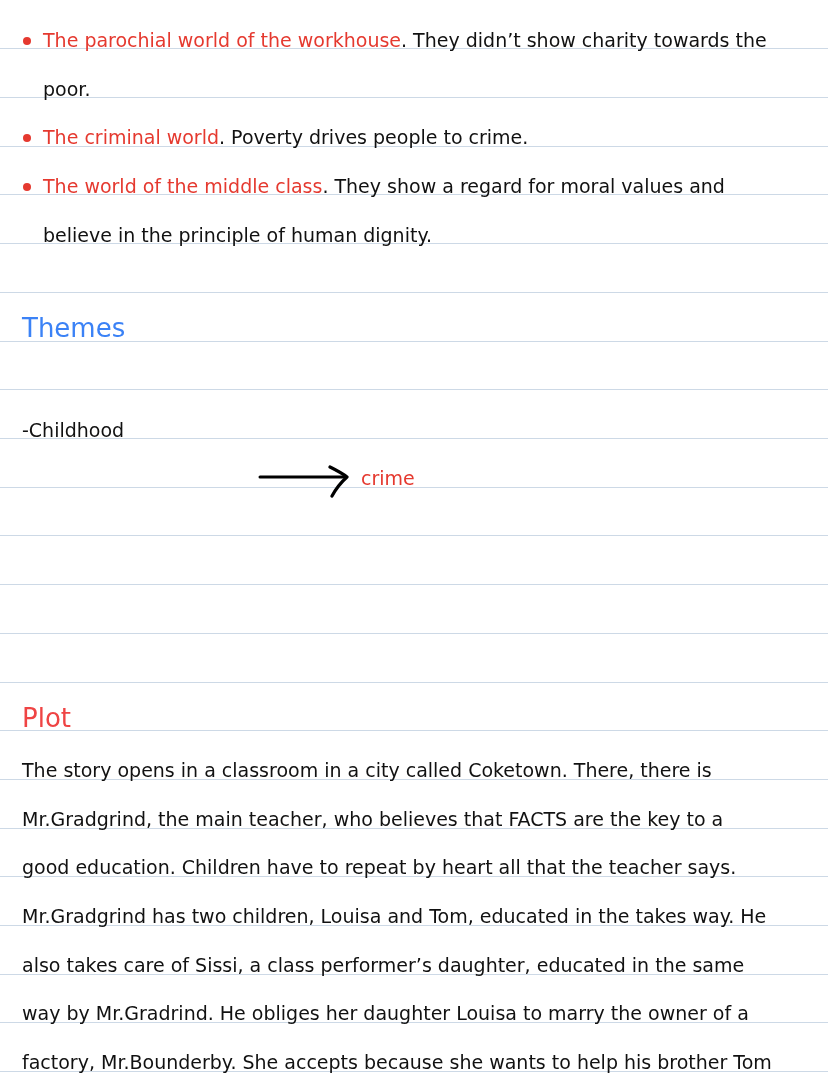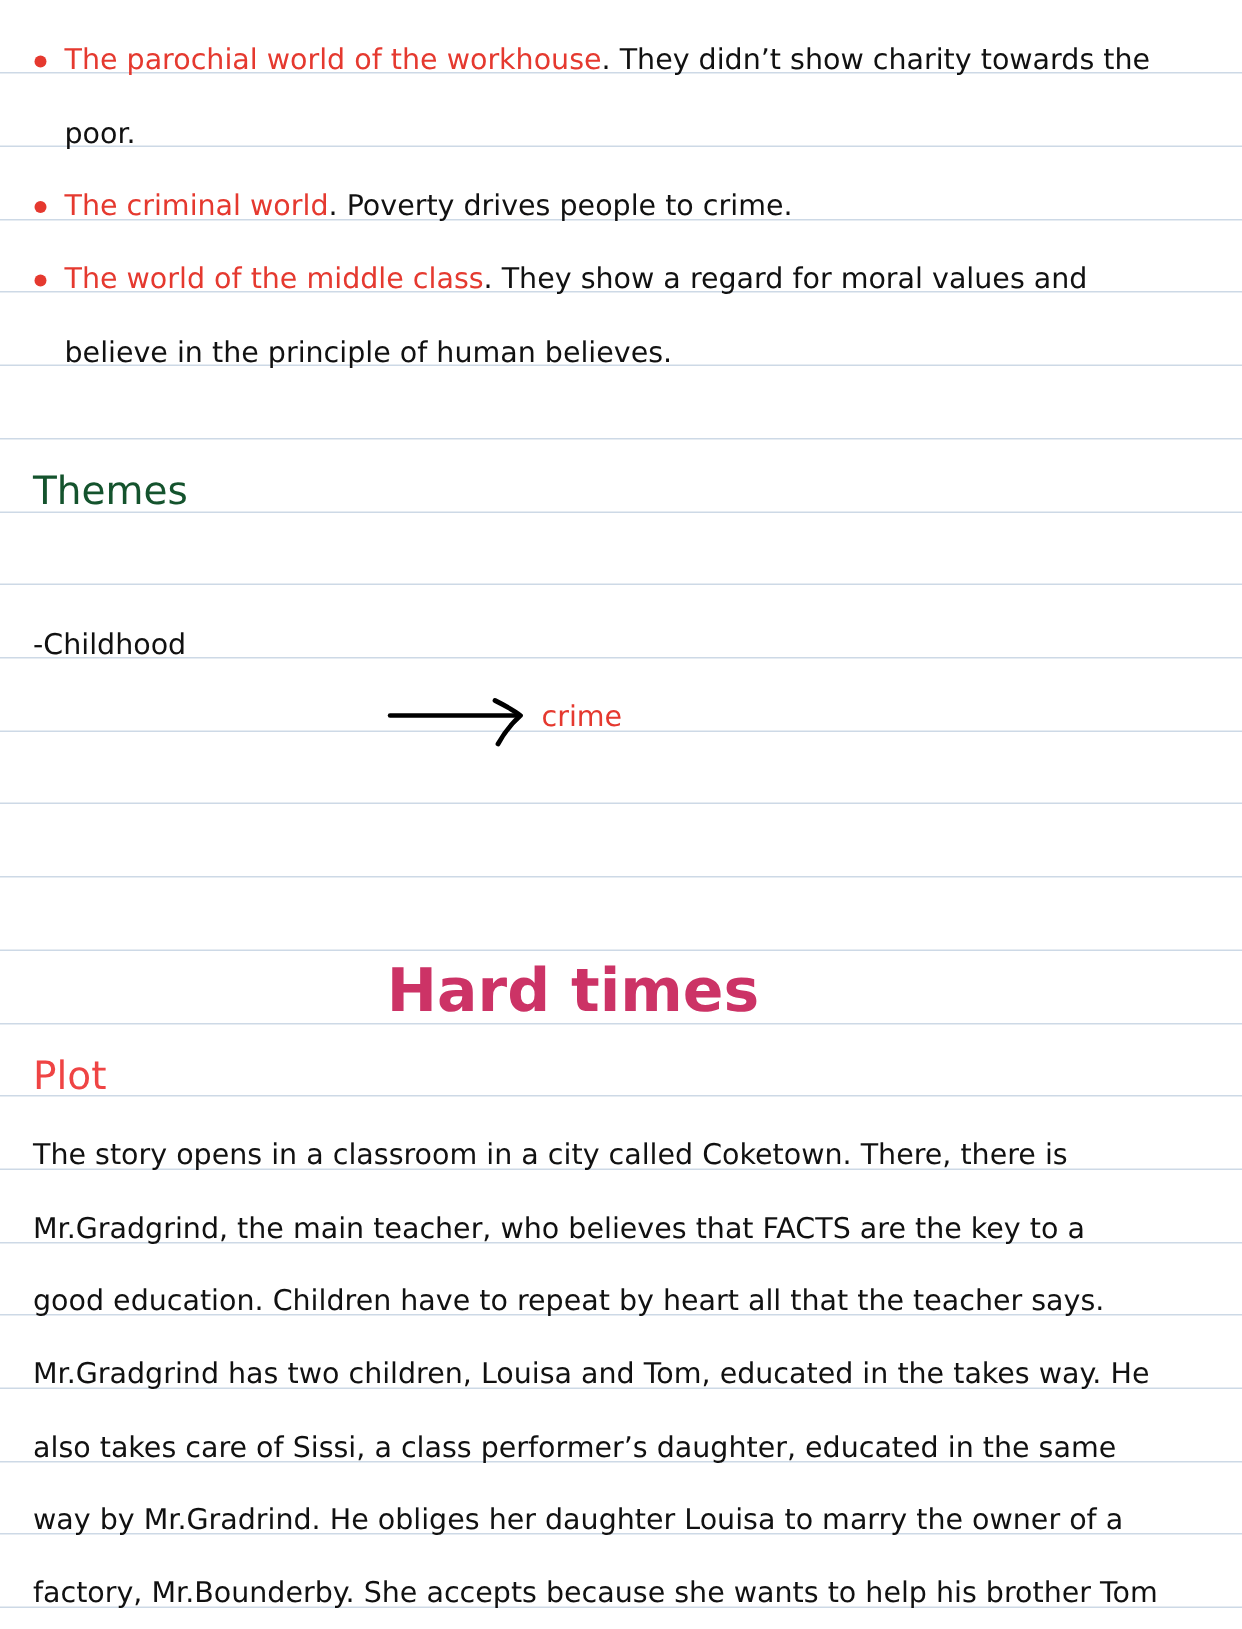--- a/index.html
+++ b/index.html
@@ -45,21 +45,21 @@
       left: 23px;
       width: 8px;
       height: 8px;
       border-radius: 50%;
       background: #e5392f;
     }
     .heading-themes {
       position: absolute;
       left: 22px;
       font-size: 26px;
-      color: #14532d;
+      color: #3b82f6;
       line-height: 30px;
     }
     .heading-plot {
       position: absolute;
       left: 22px;
       font-size: 26px;
       color: #ef4444;
       line-height: 30px;
     }
     .title-hard {
@@ -122,34 +122,33 @@
     <div class="bullet" style="top:134px"></div>
     <div class="line indent" style="top:126px">
       <span class="red">The criminal world</span><span>. Poverty drives people to crime.</span>
     </div>
 
     <div class="bullet" style="top:183px"></div>
     <div class="line indent" style="top:175px">
       <span class="red">The world of the middle class</span><span>. They show a regard for moral values and</span>
     </div>
     <div class="line indent" style="top:224px">
-      <span>believe in the principle of human believes.</span>
+      <span>believe in the principle of human dignity.</span>
     </div>
   </div>
 
   <div class="heading-themes" style="top:313px">Themes</div>
   <div class="line" style="top:419px">-Childhood</div>
 
   <svg class="arrow" viewBox="0 0 94 34">
     <path d="M2 12 L88 12" stroke="#000" stroke-width="3" fill="none" stroke-linecap="round"></path>
     <path d="M72 2 Q84 8 89 12 Q80 20 74 31" stroke="#000" stroke-width="3.2" fill="none" stroke-linecap="round" stroke-linejoin="round"></path>
   </svg>
   <div class="line red" style="left:361px; top:467px">crime</div>
 
-  <div class="title-hard" style="top:638px">Hard times</div>
   <div class="heading-plot" style="top:703px">Plot</div>
 
   <div>
     <div class="line" style="top:759px">The story opens in a classroom in a city called Coketown. There, there is</div>
     <div class="line" style="top:808px">Mr.Gradgrind, the main teacher, who believes that FACTS are the key to a</div>
     <div class="line" style="top:856px">good education. Children have to repeat by heart all that the teacher says.</div>
     <div class="line" style="top:905px">Mr.Gradgrind has two children, Louisa and Tom, educated in the takes way. He</div>
     <div class="line" style="top:954px">also takes care of Sissi, a class performer’s daughter, educated in the same</div>
     <div class="line" style="top:1002px">way by Mr.Gradrind. He obliges her daughter Louisa to marry the owner of a</div>
     <div class="line" style="top:1051px">factory, Mr.Bounderby. She accepts because she wants to help his brother Tom</div>

